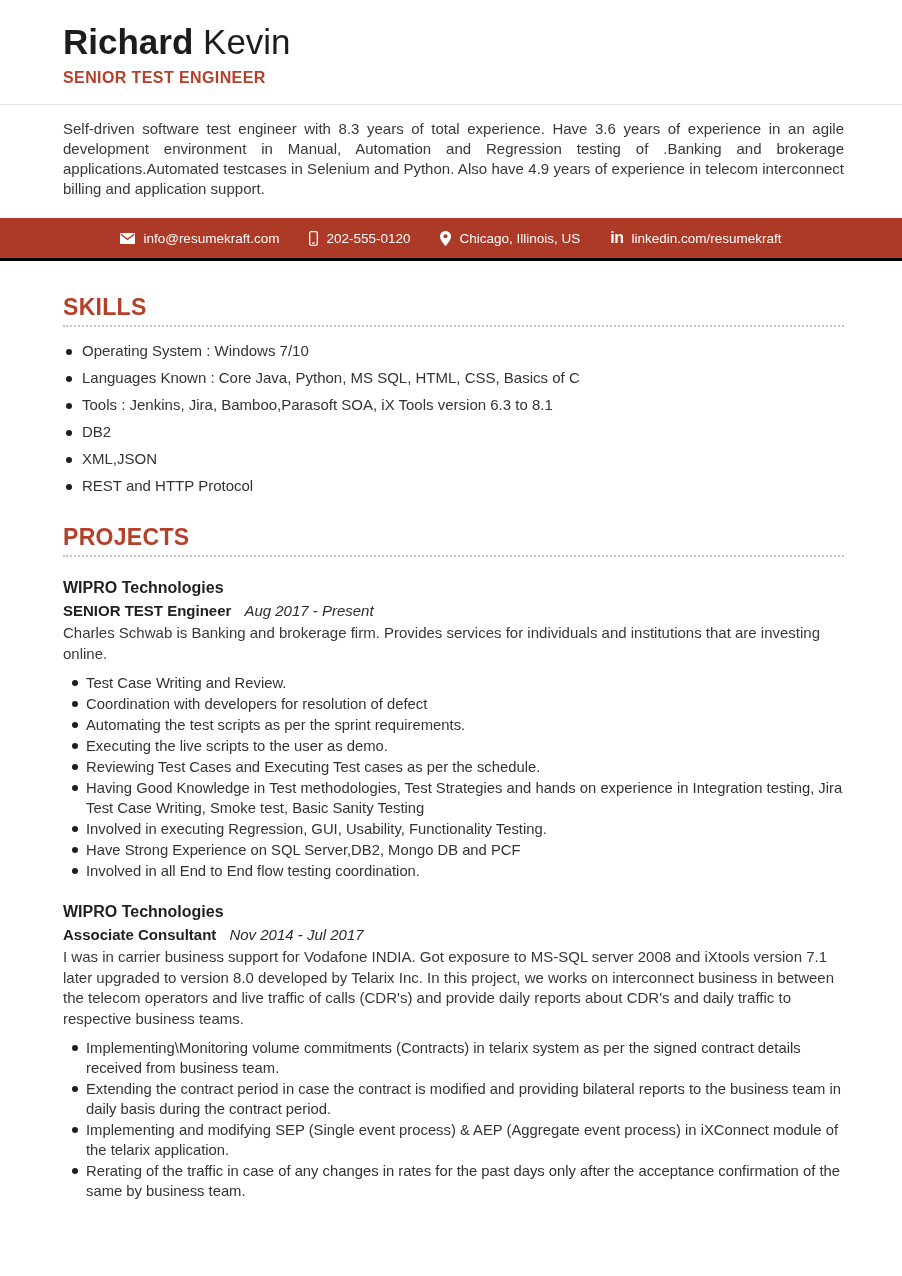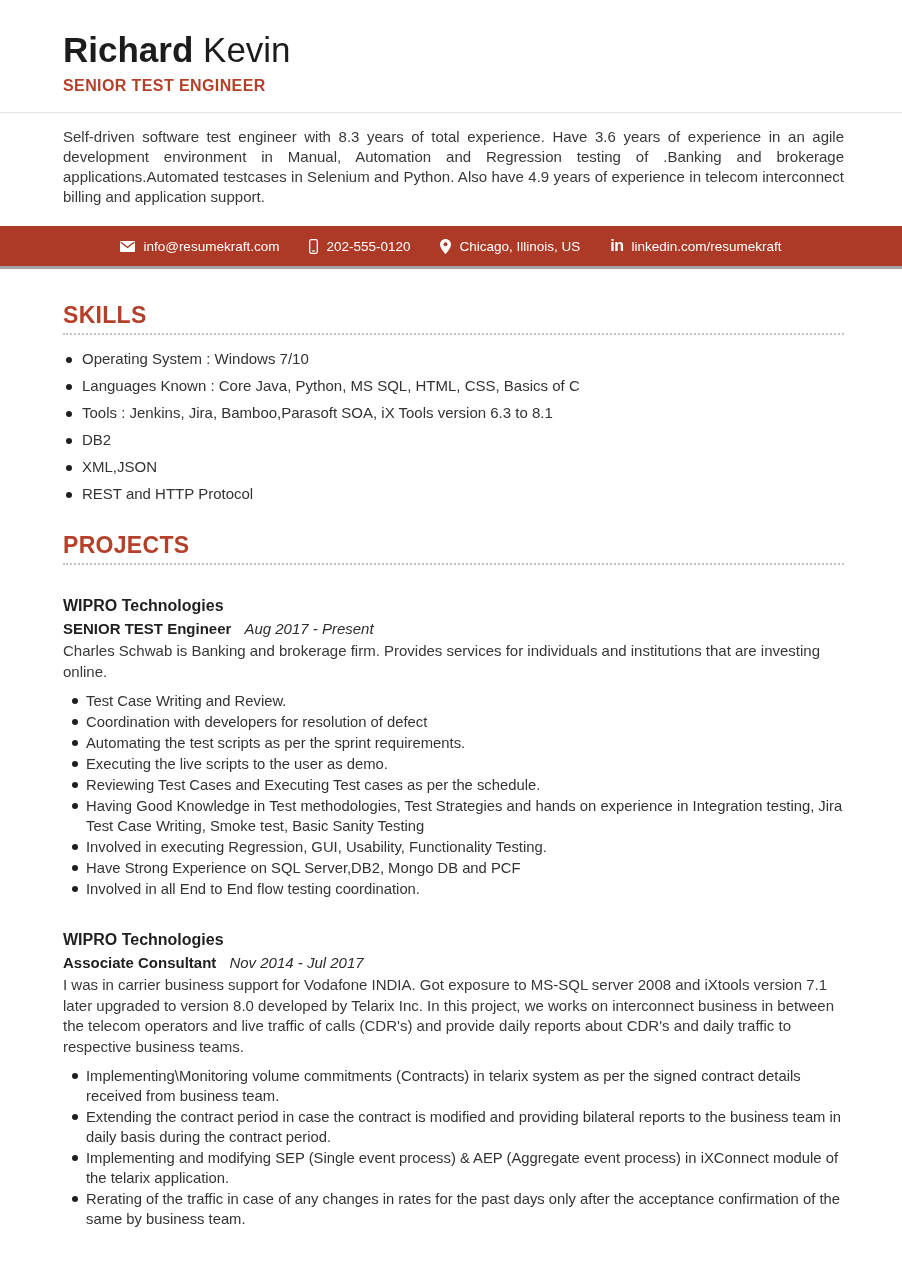--- a/index.html
+++ b/index.html
@@ -7,32 +7,32 @@
     width:902px;height:1276px;
     background:#ffffff;
     font-family:"Liberation Sans",sans-serif;
     color:#3a3a3a;
     position:relative;
     overflow:hidden;
   }
   .inset{padding-left:63px;padding-right:58px;}
 
   
-  .name{padding-top:30px;font-size:35px;line-height:1.15;color:#1c1c1c;font-weight:400;}
+  .name{padding-top:22px;font-size:35px;line-height:1.15;color:#1c1c1c;font-weight:400;}
   .name .bold{font-weight:700;}
   .job-title{margin-top:7px;font-size:16px;font-weight:700;letter-spacing:.4px;color:#b5402a;}
   .header-rule{border-top:1px solid #e4e4e4;margin-top:17px;}
 
   
   .summary{margin-top:14px;font-size:15px;line-height:20px;color:#383838;text-align:justify;}
 
   
   .contact-bar{
     margin-top:19px;height:40px;background:#ad3a26;
-    border-bottom:3px solid #a3a3a3;
+    border-bottom:3px solid #000000;
     display:flex;align-items:center;justify-content:center;gap:30px;
     color:#ffffff;font-size:13.5px;
   }
   .contact-item{display:flex;align-items:center;gap:8px;white-space:nowrap;}
   .icon{display:inline-flex;align-items:center;justify-content:center;}
   .linkedin-glyph{font-weight:700;font-size:16px;line-height:1;letter-spacing:-.5px;}
 
   
   .section{margin-top:33px;}
   .section-heading{font-size:23px;font-weight:700;letter-spacing:.3px;color:#b5402a;}
@@ -45,21 +45,21 @@
     width:6px;height:6px;border-radius:50%;background:#1f1f1f;
   }
 
   
   .skills-list{margin-top:15px;}
   .skills-list li{padding-left:19px;margin-bottom:10px;font-size:15px;color:#333333;}
 
   
   .projects-section{margin-top:30px;}
   .entry{margin-top:0;}
-  .company{margin-top:32px;font-size:16px;font-weight:700;color:#1f1f1f;}
+  .company{margin-top:22px;font-size:16px;font-weight:700;color:#1f1f1f;}
   .role-line{margin-top:5px;font-size:15px;color:#1f1f1f;}
   .role{font-weight:700;}
   .dates{font-style:italic;margin-left:13px;color:#2c2c2c;font-weight:400;}
   .entry-desc{margin-top:4px;font-size:15px;line-height:20.5px;color:#383838;}
   .entry-bullets{margin-top:9px;padding-left:6px;}
   .entry-bullets li{padding-left:17px;margin-bottom:1px;font-size:14.8px;line-height:20px;color:#333333;}
 </style>
 </head>
 <body>
 

